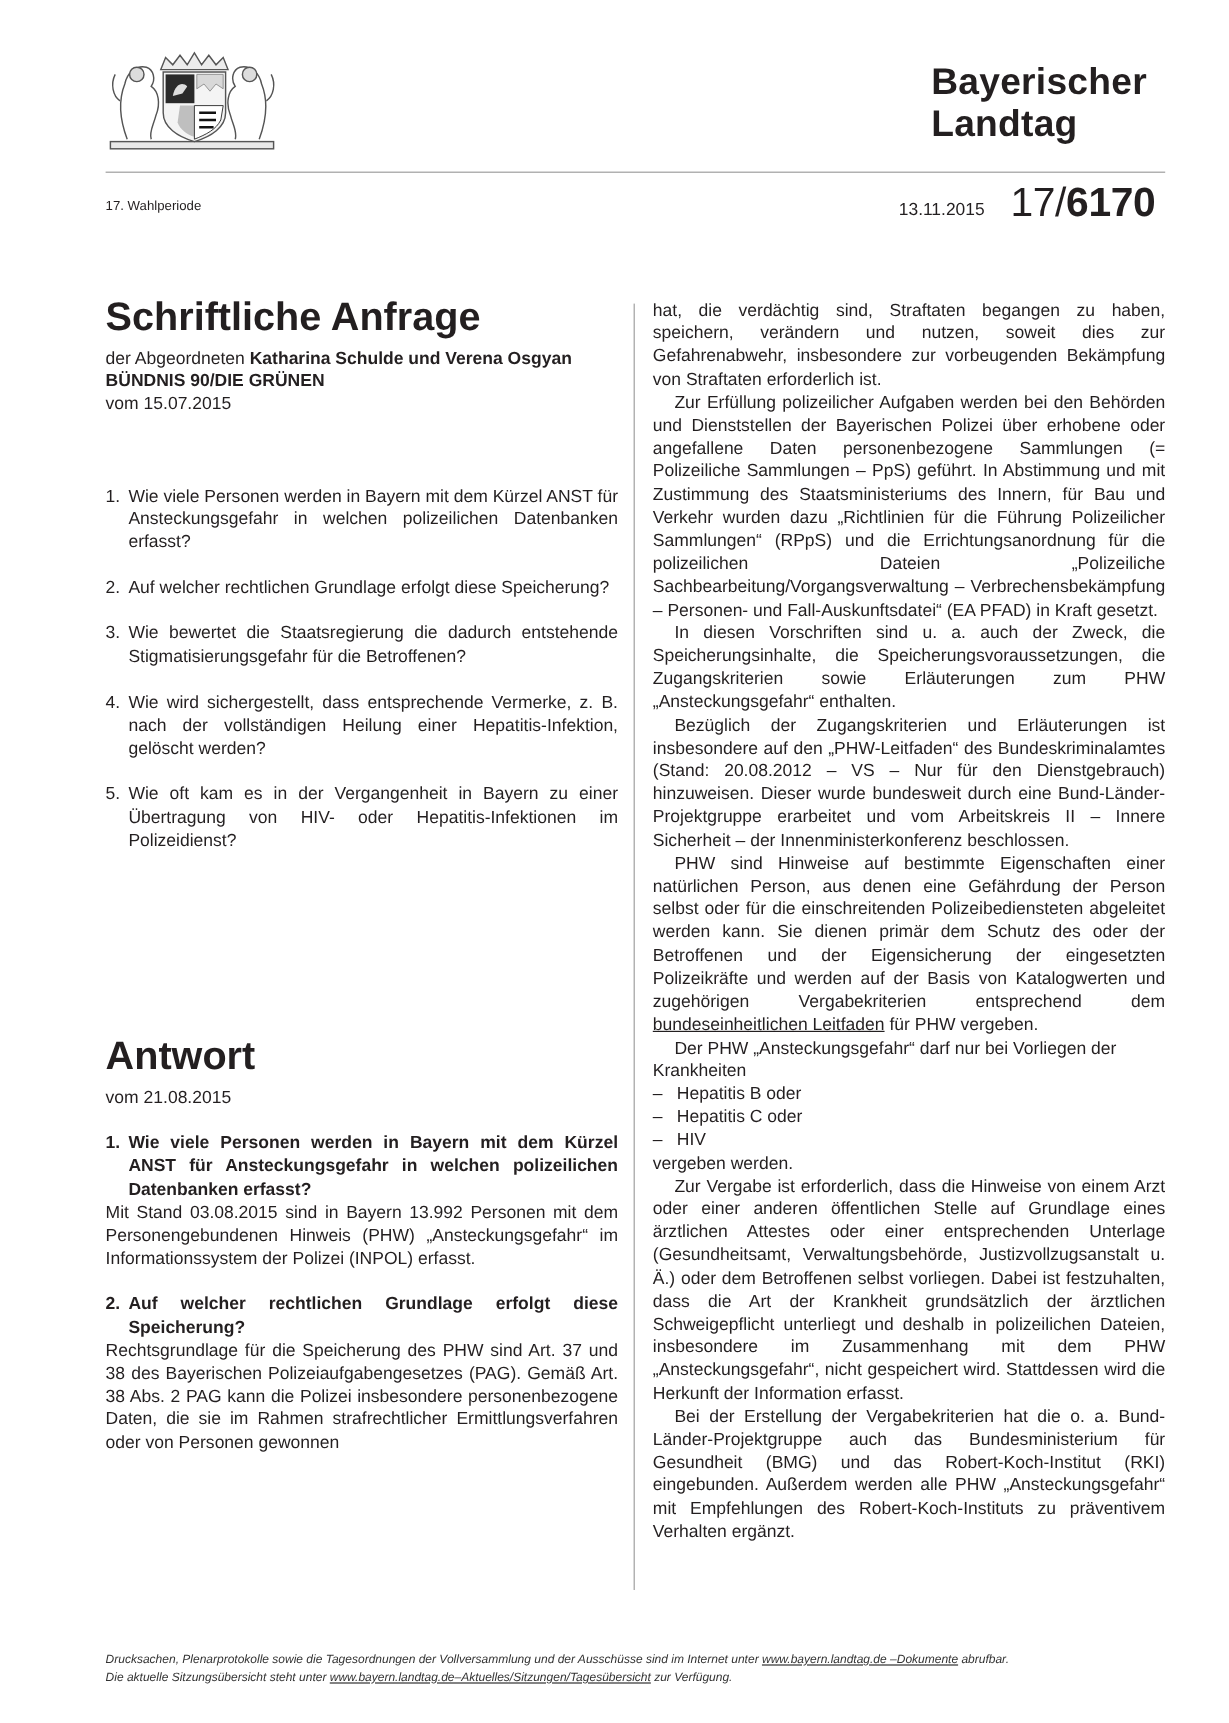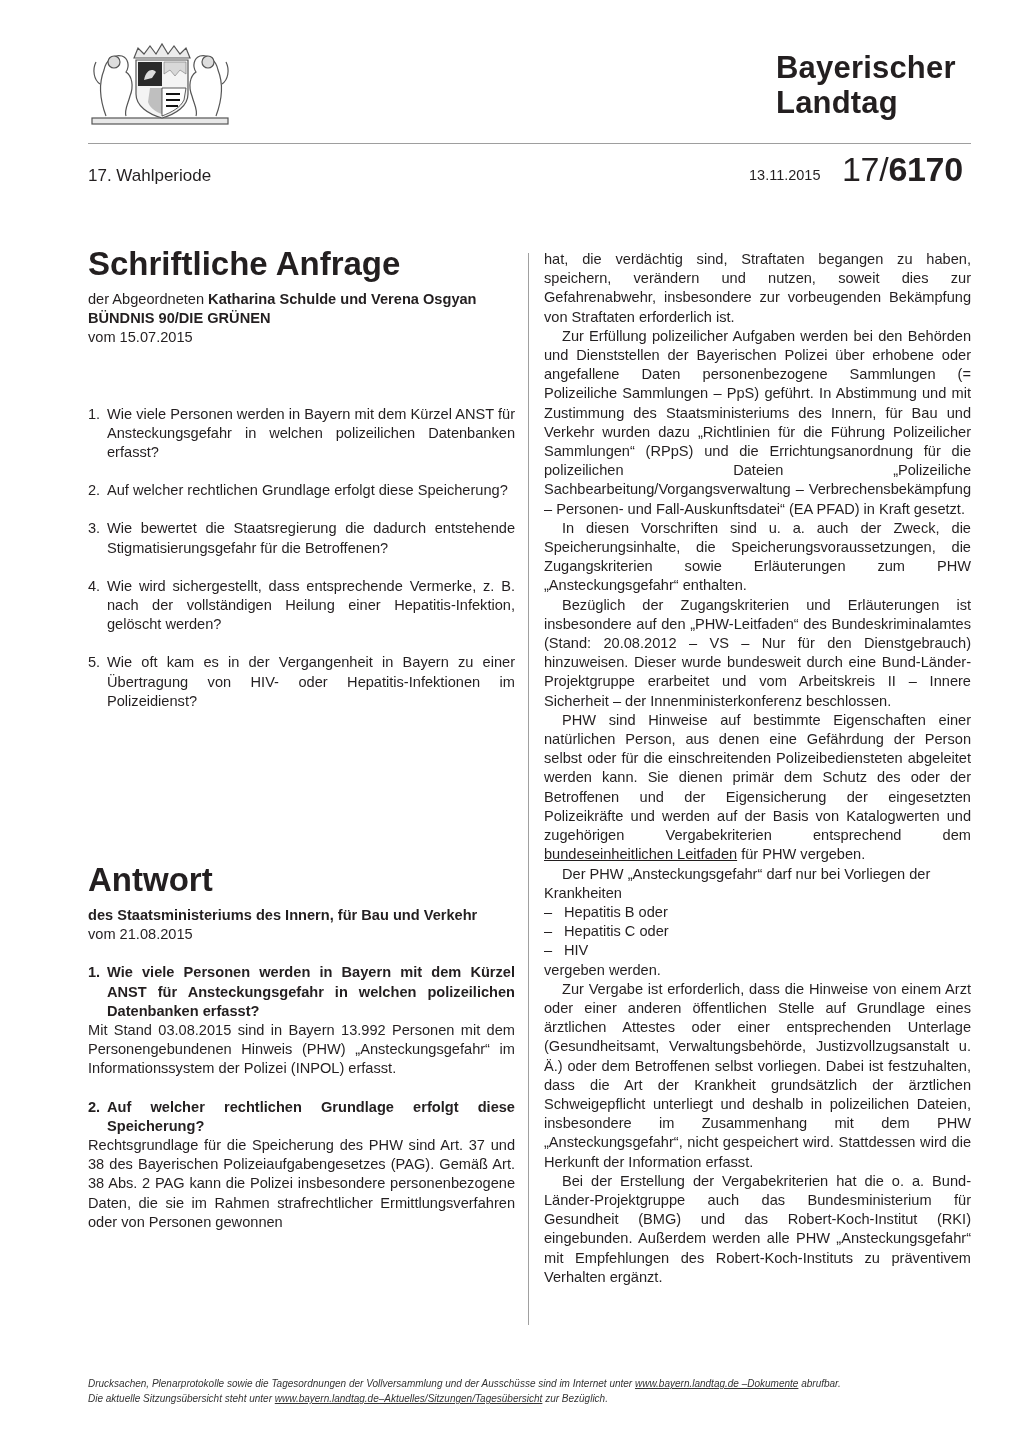--- a/index.html
+++ b/index.html
@@ -2,21 +2,21 @@
 <html><head>
 <meta charset="utf-8">
 <style>
   html, body { margin: 0; padding: 0; background: #ffffff; }
   body { width: 1024px; height: 1436px; position: relative; overflow: hidden;
          font-family: "Liberation Sans", sans-serif; color: #231f20; }
   .abs { position: absolute; }
   #crest { left: 86px; top: 40px; width: 152px; height: 88px; }
   #org-title { left: 776px; top: 50px; font-size: 31px; font-weight: bold; line-height: 35px; letter-spacing: 0.2px; }
   #header-rule { left: 88px; top: 143px; width: 883px; height: 1px; background: #9e9e9e; }
-  #period { left: 88px; top: 166px; font-size: 17px; }
+  #period { left: 88px; top: 166px; font-size: 11px; }
   #doc-date { left: 749px; top: 167px; font-size: 14.5px; }
   #doc-number { left: 842px; top: 150px; font-size: 34px; line-height: 38px; letter-spacing: -0.3px; }
   #doc-number b { font-weight: bold; }
   .col { position: absolute; width: 427px; font-size: 14.6px; line-height: 19.2px; text-align: justify; }
   #left-col { left: 88px; top: 248px; }
   #right-col { left: 544px; top: 250px; }
   #col-divider { left: 528px; top: 253px; width: 1px; height: 1072px; background: #a0a0a0; }
   h1.big { font-size: 33px; font-weight: bold; margin: 0 0 10px 0; line-height: 32px; text-align: left; }
   p { margin: 0; }
   .indent { text-indent: 18px; }
@@ -99,21 +99,20 @@
       <span class="t">Wie wird sichergestellt, dass entsprechende Vermerke, z. B. nach der vollständigen Heilung einer Hepatitis-Infektion, gelöscht werden?</span>
     </div>
   <div class="q">
       <span class="n">5.</span>
       <span class="t">Wie oft kam es in der Vergangenheit in Bayern zu einer Übertragung von HIV- oder Hepatitis-Infektionen im Polizeidienst?</span>
     </div>
 
   <div style="height:134px"></div>
 
   <h1 class="big">Antwort</h1>
-  <p class="bold" style="text-align:left">des Staatsministeriums des Innern, für Bau und Verkehr</p>
   <p style="text-align:left">vom 21.08.2015</p>
   <div class="gap"></div>
   <div class="q bold" style="margin-bottom:0">
       <span class="n">1.</span>
       <span class="t">Wie viele Personen werden in Bayern mit dem Kürzel ANST für Ansteckungsgefahr in welchen polizeilichen Datenbanken erfasst?</span>
     </div>
   <p>Mit Stand 03.08.2015 sind in Bayern 13.992 Personen mit dem Personengebundenen Hinweis (PHW) „Ansteckungsgefahr“ im Informationssystem der Polizei (INPOL) erfasst.</p>
   <div class="gap"></div>
   <div class="q bold" style="margin-bottom:0">
       <span class="n">2.</span>
@@ -141,14 +140,14 @@
       <span class="d">–</span>
       <span>HIV</span>
     </div>
   <p>vergeben werden.</p>
   <p class="indent">Zur Vergabe ist erforderlich, dass die Hinweise von einem Arzt oder einer anderen öffentlichen Stelle auf Grundlage eines ärztlichen Attestes oder einer entsprechenden Unterlage (Gesundheitsamt, Verwaltungsbehörde, Justizvollzugsanstalt u. Ä.) oder dem Betroffenen selbst vorliegen. Dabei ist festzuhalten, dass die Art der Krankheit grundsätzlich der ärztlichen Schweigepflicht unterliegt und deshalb in polizeilichen Dateien, insbesondere im Zusammenhang mit dem PHW „Ansteckungsgefahr“, nicht gespeichert wird. Stattdessen wird die Herkunft der Information erfasst.</p>
   <p class="indent">Bei der Erstellung der Vergabekriterien hat die o. a. Bund-Länder-Projektgruppe auch das Bundesministerium für Gesundheit (BMG) und das Robert-Koch-Institut (RKI) eingebunden. Außerdem werden alle PHW „Ansteckungsgefahr“ mit Empfehlungen des Robert-Koch-Instituts zu präventivem Verhalten ergänzt.</p>
 </div>
 
 <div id="footer" class="abs">
   <div><span>Drucksachen, Plenarprotokolle sowie die Tagesordnungen der Vollversammlung und der Ausschüsse sind im Internet unter </span><a>www.bayern.landtag.de –Dokumente</a><span> abrufbar.</span></div>
-  <div><span>Die aktuelle Sitzungsübersicht steht unter </span><a>www.bayern.landtag.de–Aktuelles/Sitzungen/Tagesübersicht</a><span> zur Bezüglich.</span></div>
+  <div><span>Die aktuelle Sitzungsübersicht steht unter </span><a>www.bayern.landtag.de–Aktuelles/Sitzungen/Tagesübersicht</a><span> zur Verfügung.</span></div>
 </div>
 
 </body></html>

